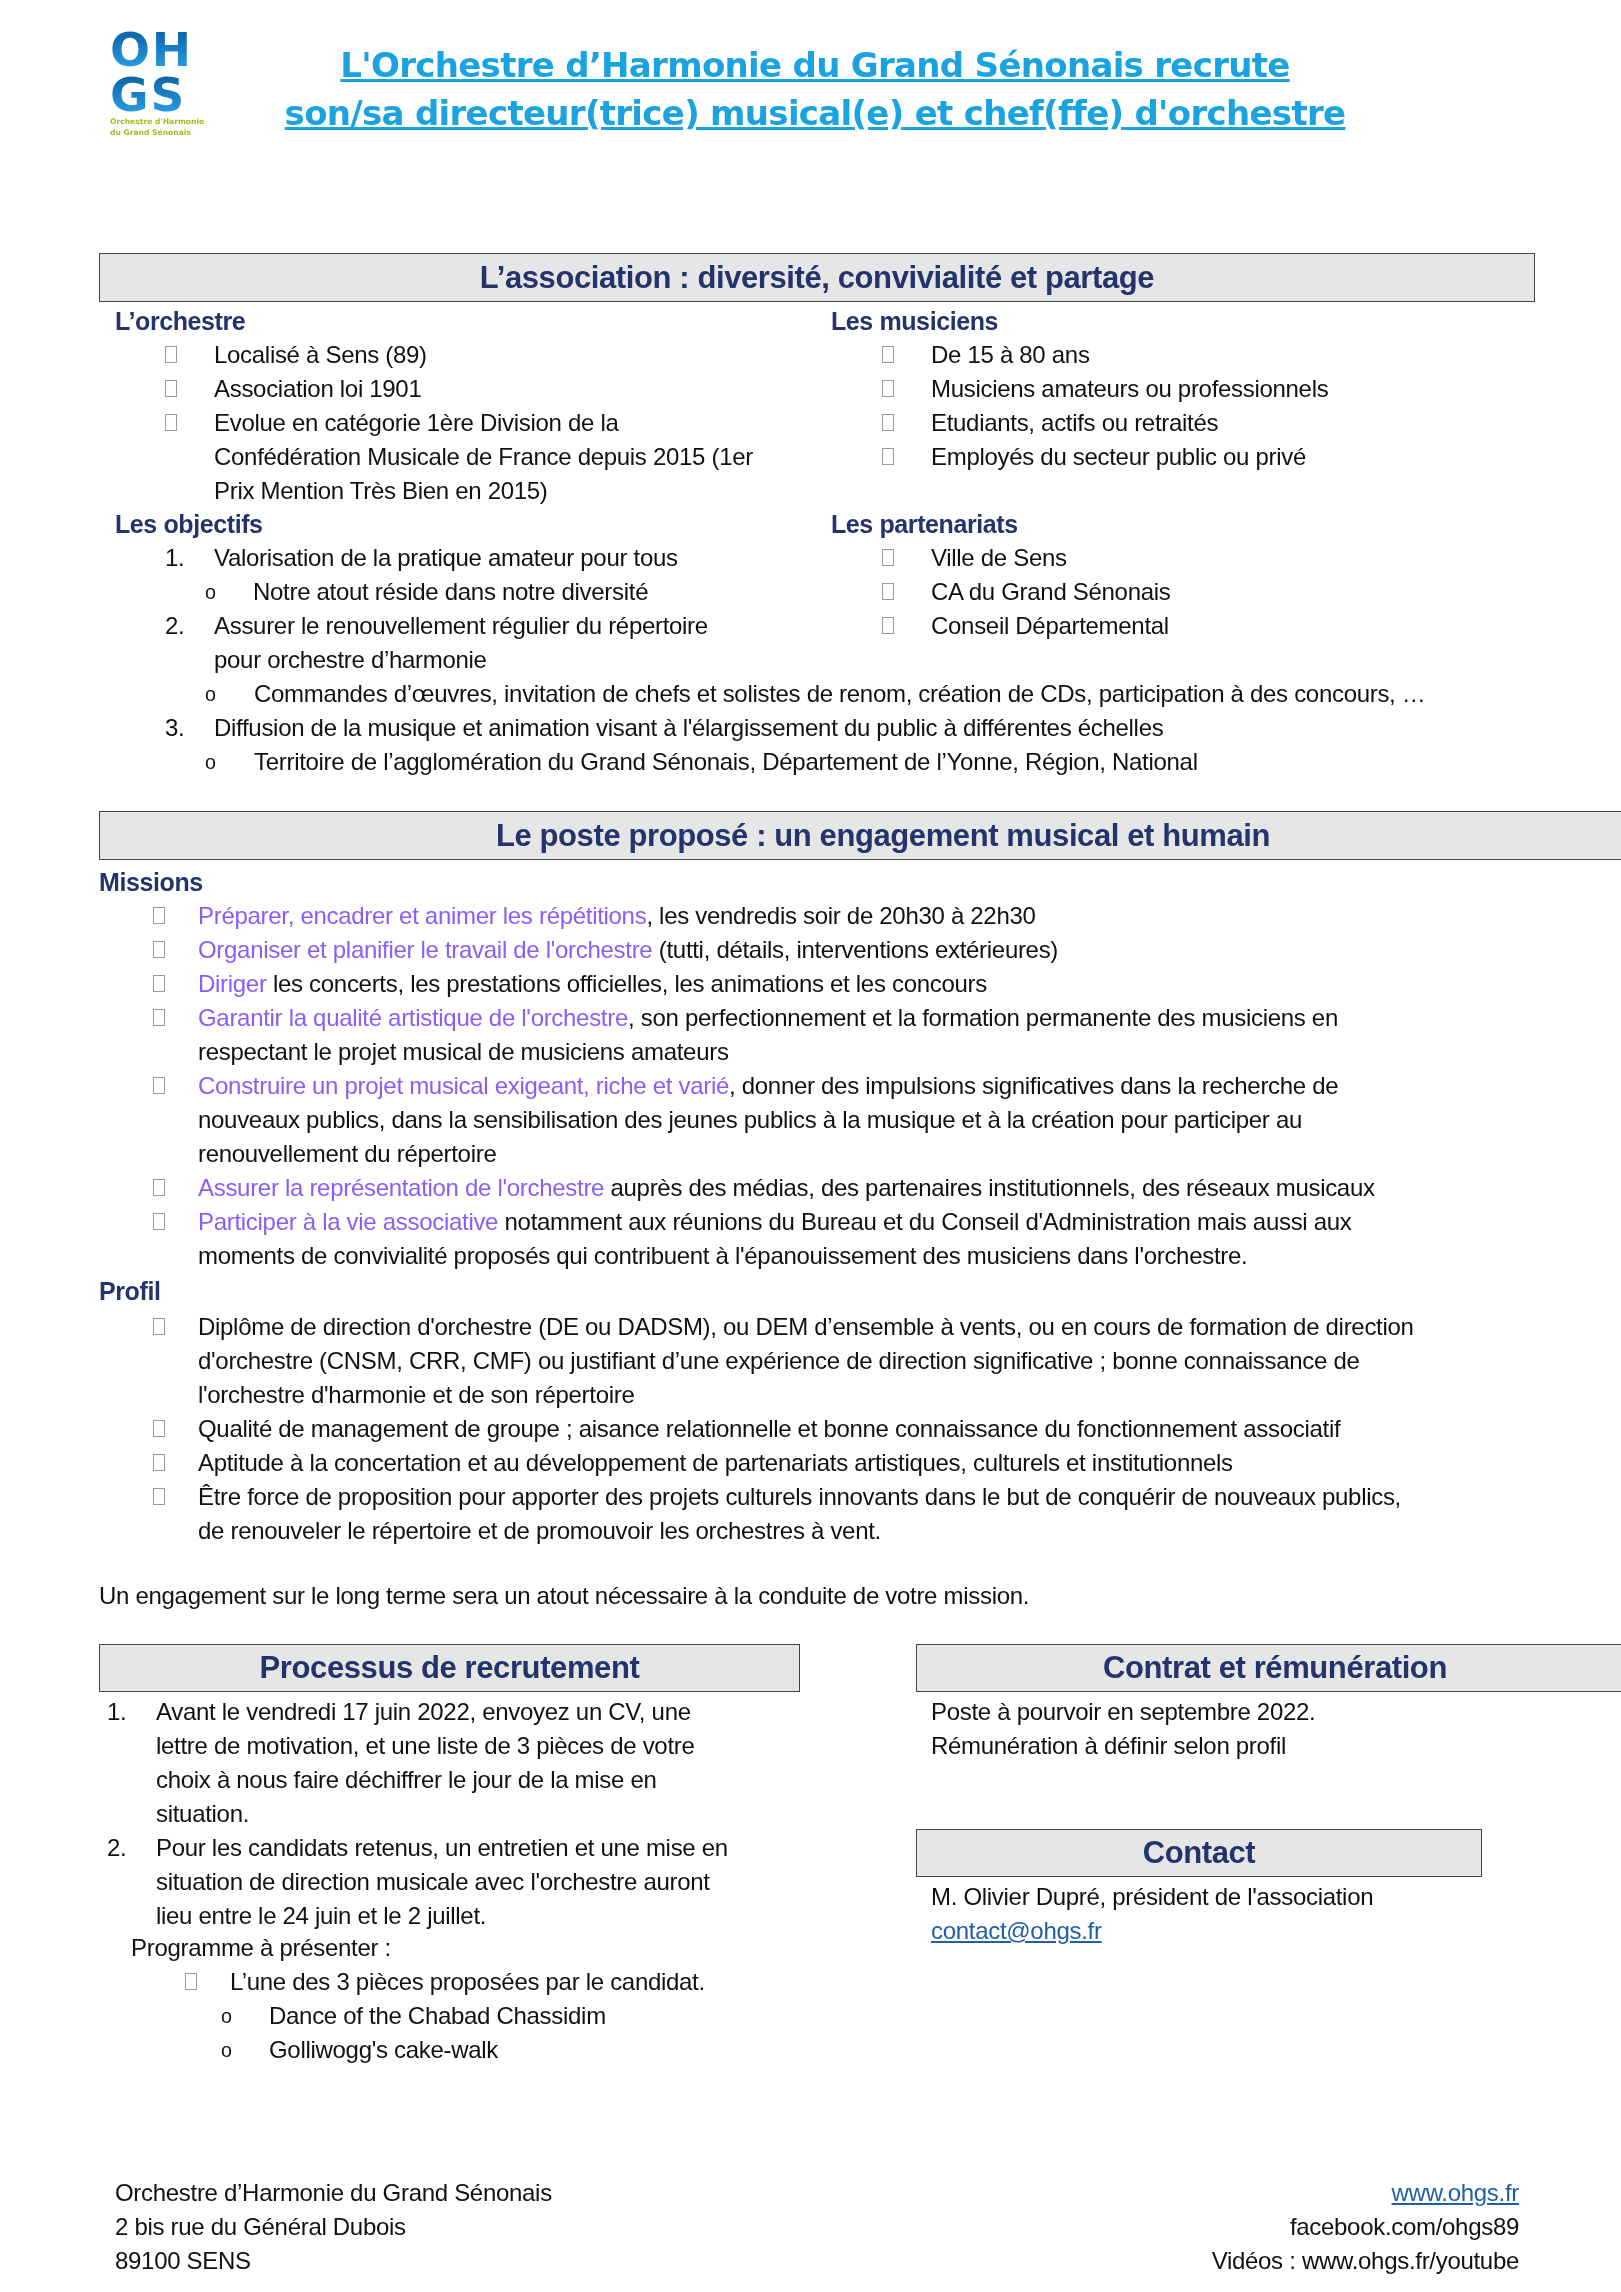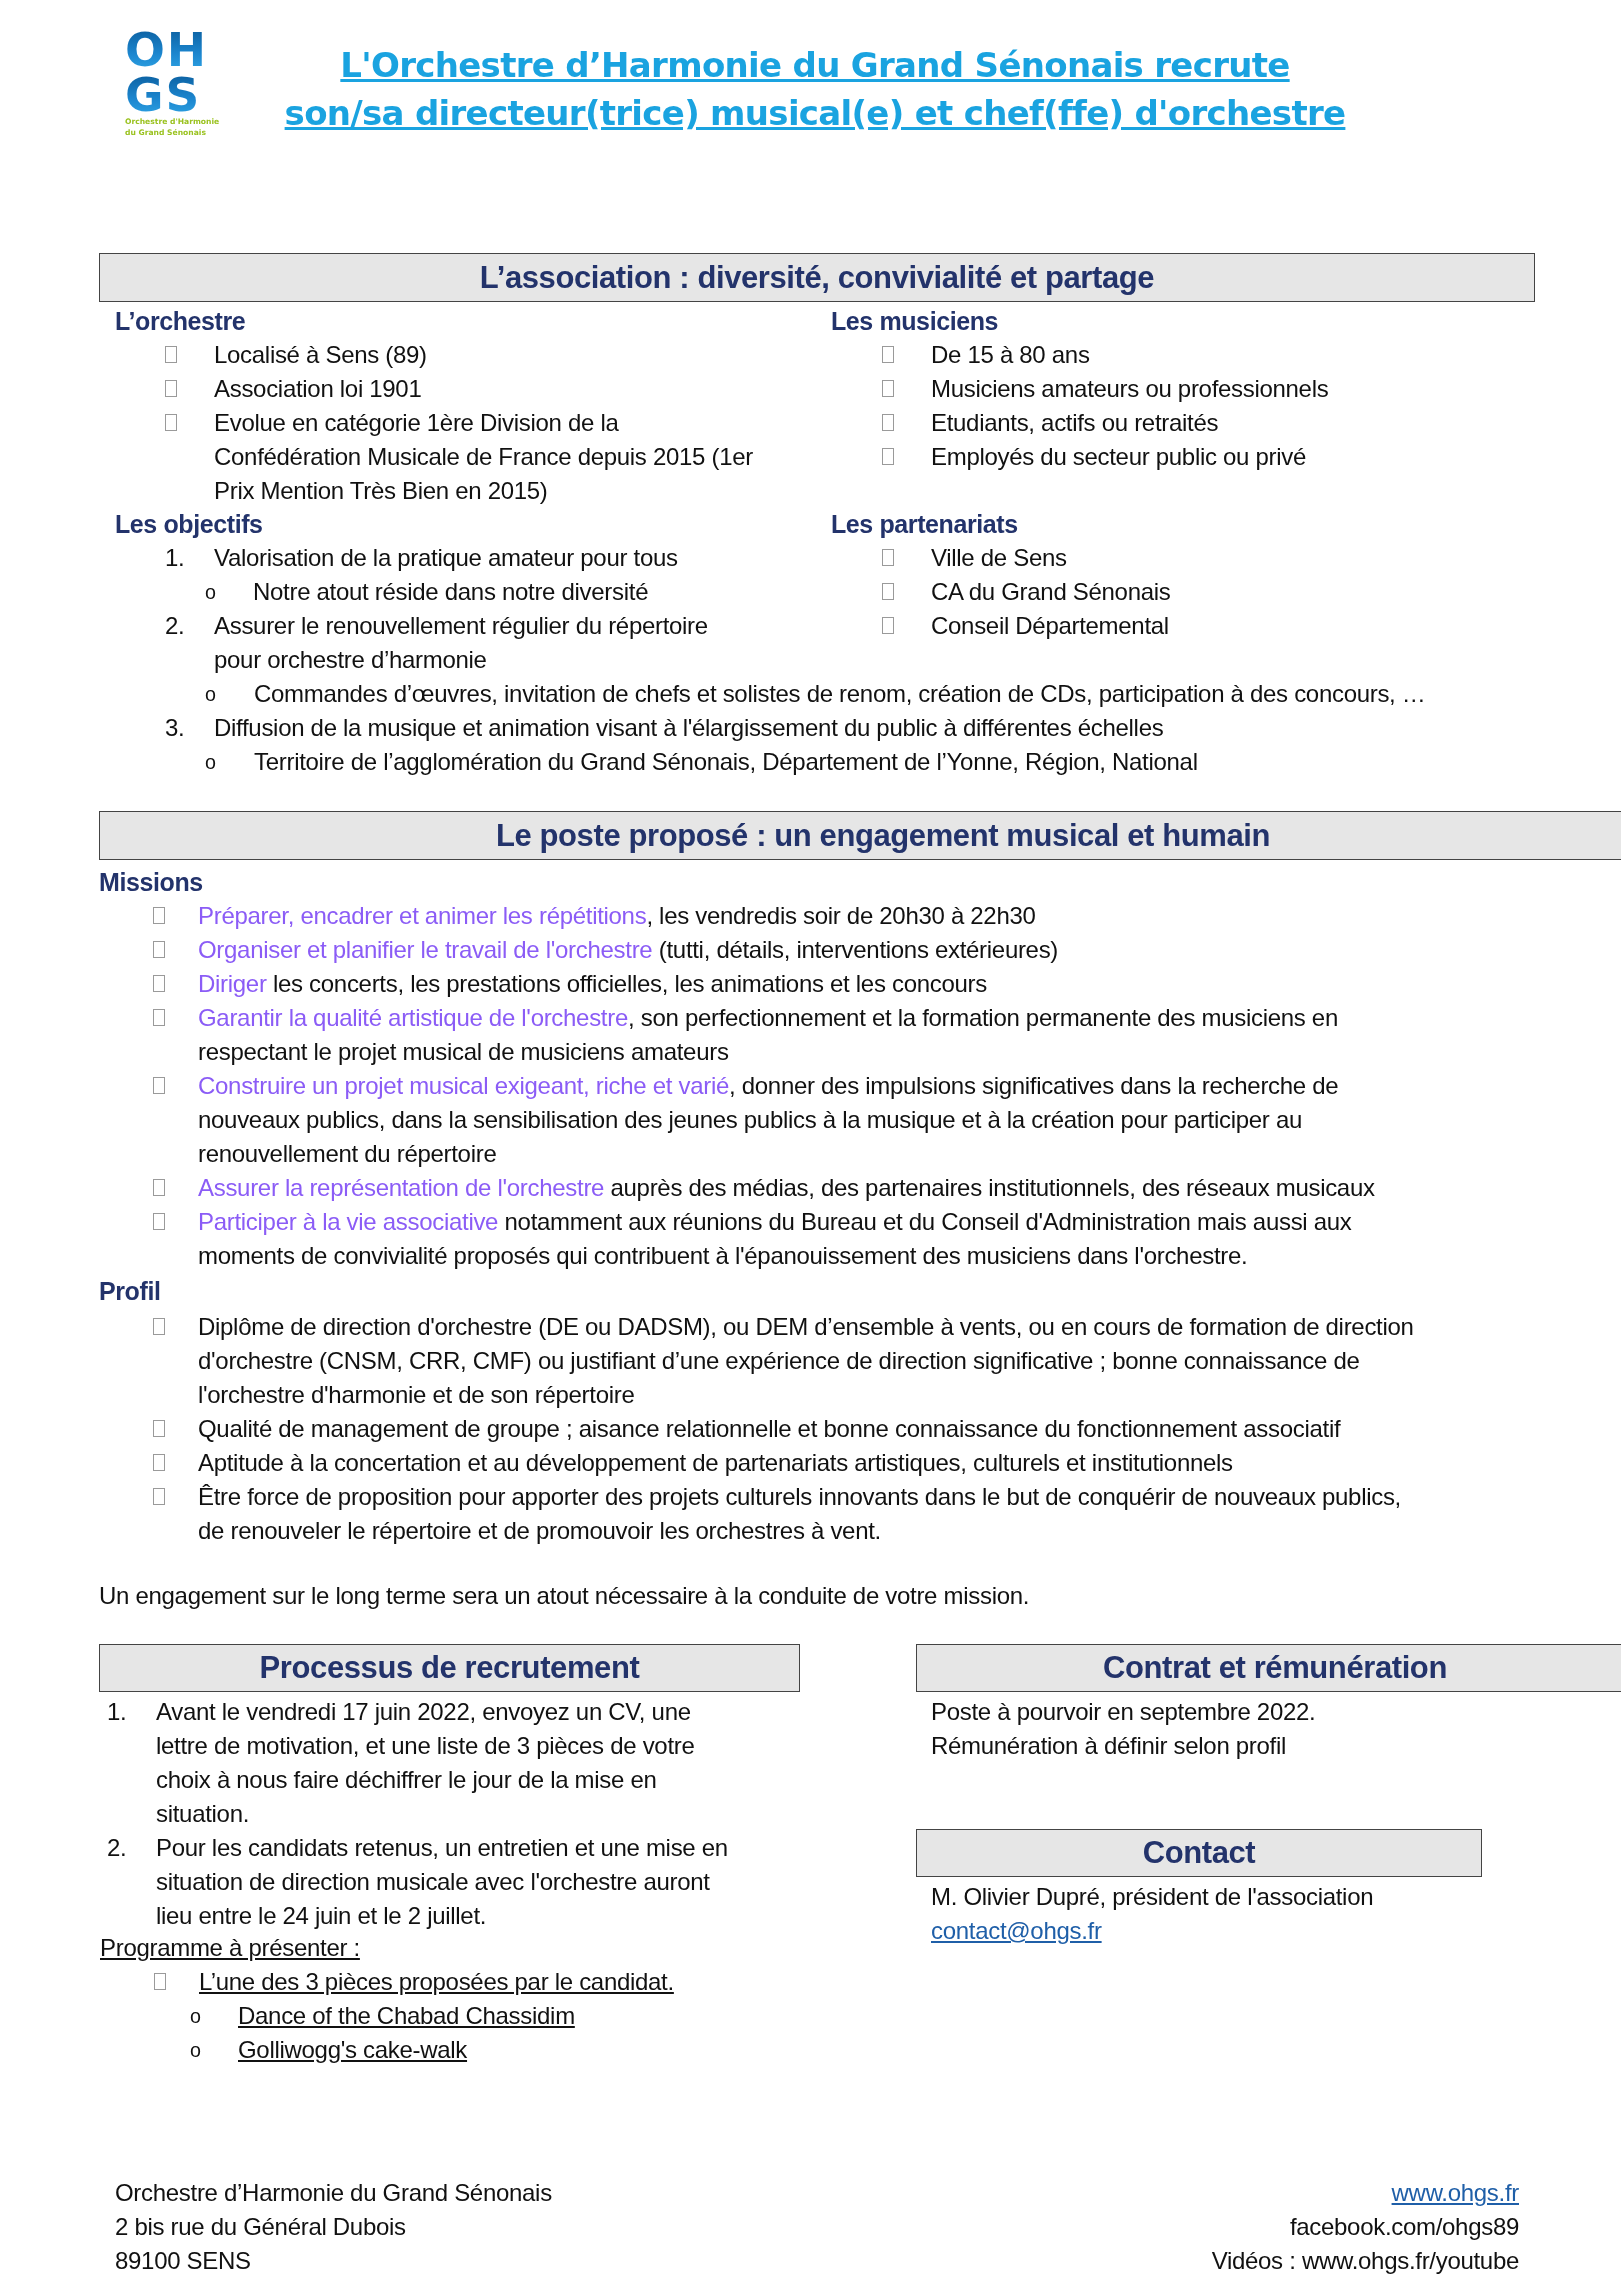--- a/index.html
+++ b/index.html
@@ -1,21 +1,21 @@
 <!DOCTYPE html>
 <html style="font-size:14.3px"><head>
 <meta charset="utf-8">
 <style>
   html, body { margin: 0; padding: 0; background: #ffffff; }
   body { width: 1622px; height: 2293px; position: relative; overflow: hidden;
          font-family: "Liberation Sans", "DejaVu Sans", sans-serif; color: #111; }
   .abs { position: absolute; }
 
   
-  .logo { left: 125px; top: 27px; width: 99px; height: 130px; }
+  .logo { left: 110px; top: 27px; width: 99px; height: 130px; }
   .logo .big { font-family: "DejaVu Sans", sans-serif; font-weight: bold; font-size: 47px; line-height: 45px;
                letter-spacing: 1.8px; background: linear-gradient(180deg, #0b5e9e 0%, #1c86cf 60%, #2ea3e3 100%);
                -webkit-background-clip: text; background-clip: text; color: transparent; }
   .logo .small { font-family: "DejaVu Sans", sans-serif; font-weight: bold; font-size: 7.6px; line-height: 10.7px;
                  color: #9ac21f; white-space: nowrap; }
 
   
   .title { left: 233px; top: 41px; width: 1164px; text-align: center; color: #1aa3e0;
            font-family: "DejaVu Sans", sans-serif; font-weight: bold; font-size: 34px; line-height: 48px; letter-spacing: -0.7px; text-decoration: underline; }
 
@@ -133,21 +133,21 @@
 </div>
 <div class="abs body-text" style="left:107px; top:1695px; width:699px; padding-left:49px;">
   <div class="li"><span class="num" style="left:-49px;">1.</span><span>Avant le vendredi 17 juin 2022, envoyez un CV, une</span></div>
   <div class="li"><span>lettre de motivation, et une liste de 3 pièces de votre</span></div>
   <div class="li"><span>choix à nous faire déchiffrer le jour de la mise en</span></div>
   <div class="li"><span>situation.</span></div>
   <div class="li"><span class="num" style="left:-49px;">2.</span><span>Pour les candidats retenus, un entretien et une mise en</span></div>
   <div class="li"><span>situation de direction musicale avec l'orchestre auront</span></div>
   <div class="li"><span>lieu entre le 24 juin et le 2 juillet.</span></div>
 </div>
-<div class="abs body-text" style="left:100px; top:1931px; width:699px;text-decoration:underline;">
+<div class="abs body-text" style="left:131px; top:1931px; width:699px;">
   <div>Programme à présenter :</div>
   <div style="padding-left:99px;">
     <div class="li"><span class="sq" style="left:-45px;"></span><span>L’une des 3 pièces proposées par le candidat.</span></div>
     <div class="li" style="padding-left:39px;"><span class="circ" style="left:-9px;">o</span><span>Dance of the Chabad Chassidim</span></div>
     <div class="li" style="padding-left:39px;"><span class="circ" style="left:-9px;">o</span><span>Golliwogg's cake-walk</span></div>
   </div>
 </div>
 
 <div class="abs sec-box" style="left:916px; top:1644px; width:718px; height:48px;">
   <span>Contrat et rémunération</span>

